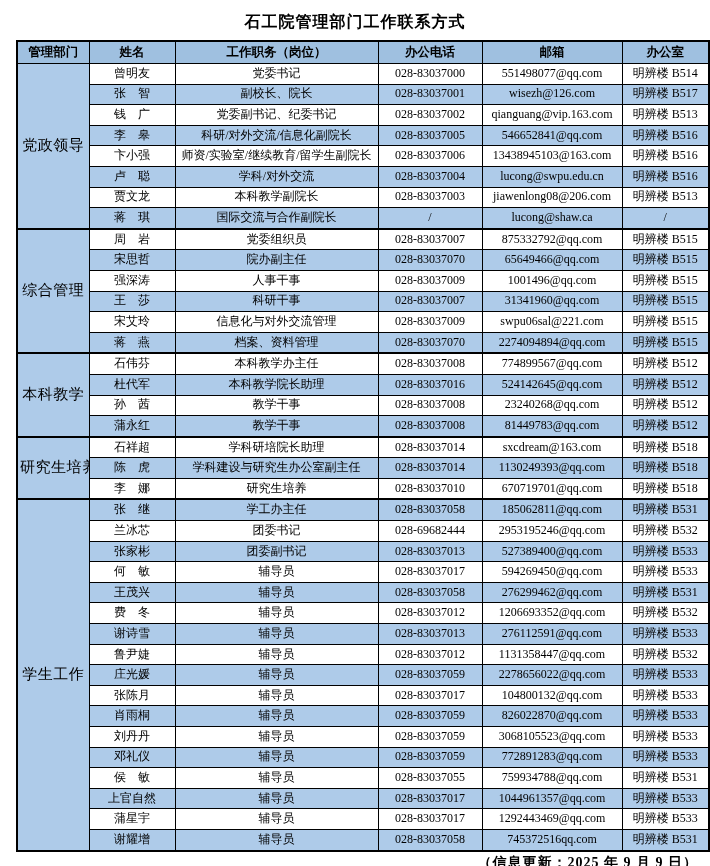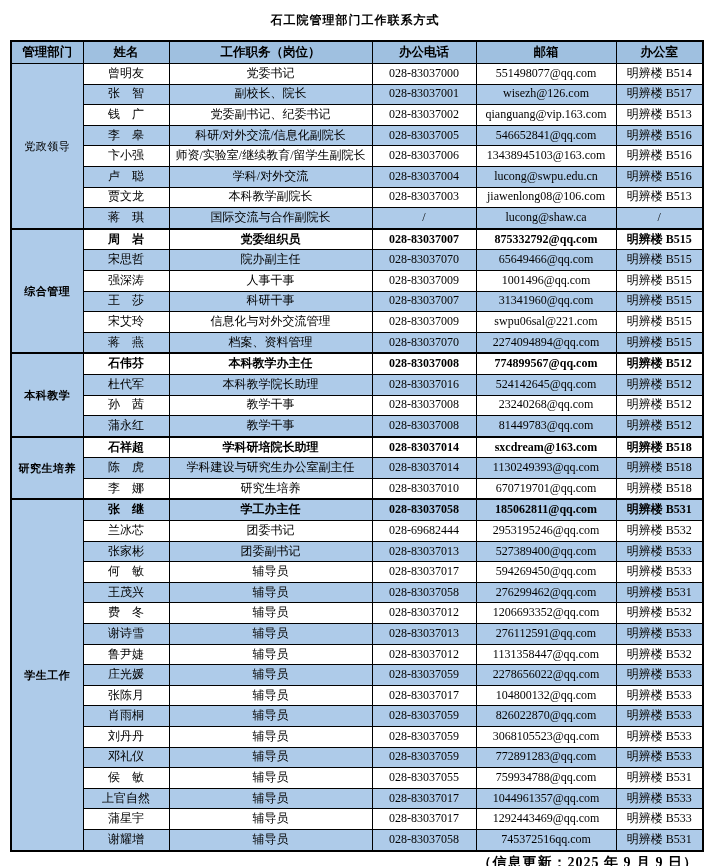--- a/index.html
+++ b/index.html
@@ -9,48 +9,48 @@
     --text-c:#000000;
   }
   html,body{margin:0;padding:0;}
   body{
     width:710px;height:866px;overflow:hidden;background:#ffffff;
     font-family:"Liberation Serif","DejaVu Serif",serif;color:var(--text-c);
   }
   .page{width:710px;height:866px;box-sizing:border-box;}
   .title{
     padding-top:12px;height:28px;box-sizing:content-box;
-    text-align:center;font-weight:bold;font-size:12px;letter-spacing:1px;
+    text-align:center;font-weight:bold;font-size:16px;letter-spacing:1px;
     font-family:"Liberation Sans","DejaVu Sans",sans-serif;color:var(--text-c);
   }
   table.contact{
     border-collapse:collapse;table-layout:fixed;
-    margin-left:10px;width:692px;
+    margin-left:16px;width:692px;
     border:2px solid var(--border-c);
   }
   th,td{
     border:1px solid var(--border-c);
     text-align:center;vertical-align:middle;
     padding:0 2px;line-height:1.15;
     font-size:12px;color:var(--text-c);
     overflow:hidden;white-space:nowrap;
   }
   th{
     background:var(--header-bg);
     font-weight:bold;font-size:12.5px;height:21px;
   }
   td{height:19.6px;}
   td.dept{
     background:var(--stripe-bg);
     border-right:1.5px solid var(--border-c);
-    font-size:11px;letter-spacing:0.5px;
+    font-size:15px;letter-spacing:0.5px;
   }
   tr.alt td{background:var(--stripe-bg);}
   tr td.dept{background:var(--stripe-bg);}
-  tr.section-start td{border-top:2px solid var(--border-c);font-weight:bold;}
+  tr.section-start td{border-top:2px solid var(--border-c);}
   col.w-dept{width:72px;}
   col.w-name{width:86px;}
   col.w-title{width:203px;}
   col.w-phone{width:104px;}
   col.w-email{width:140px;}
   col.w-office{width:87px;}
   .footer{
     margin-top:2px;text-align:right;padding-right:12px;
     font-weight:bold;font-size:14px;letter-spacing:1px;
     font-family:"Liberation Serif","DejaVu Serif",serif;color:var(--text-c);
@@ -123,21 +123,21 @@
           <td>卢　聪</td>
           <td>学科/对外交流</td>
           <td>028-83037004</td>
           <td>lucong@swpu.edu.cn</td>
           <td>明辨楼 B516</td>
         </tr>
         <tr>
           <td>贾文龙</td>
           <td>本科教学副院长</td>
           <td>028-83037003</td>
-          <td>jiawenlong08@106.com</td>
+          <td>jiawenlong08@206.com</td>
           <td>明辨楼 B513</td>
         </tr>
         <tr class="alt">
           <td>蒋　琪</td>
           <td>国际交流与合作副院长</td>
           <td>/</td>
           <td>lucong@shaw.ca</td>
           <td>/</td>
         </tr>
         <tr class="section-start">

